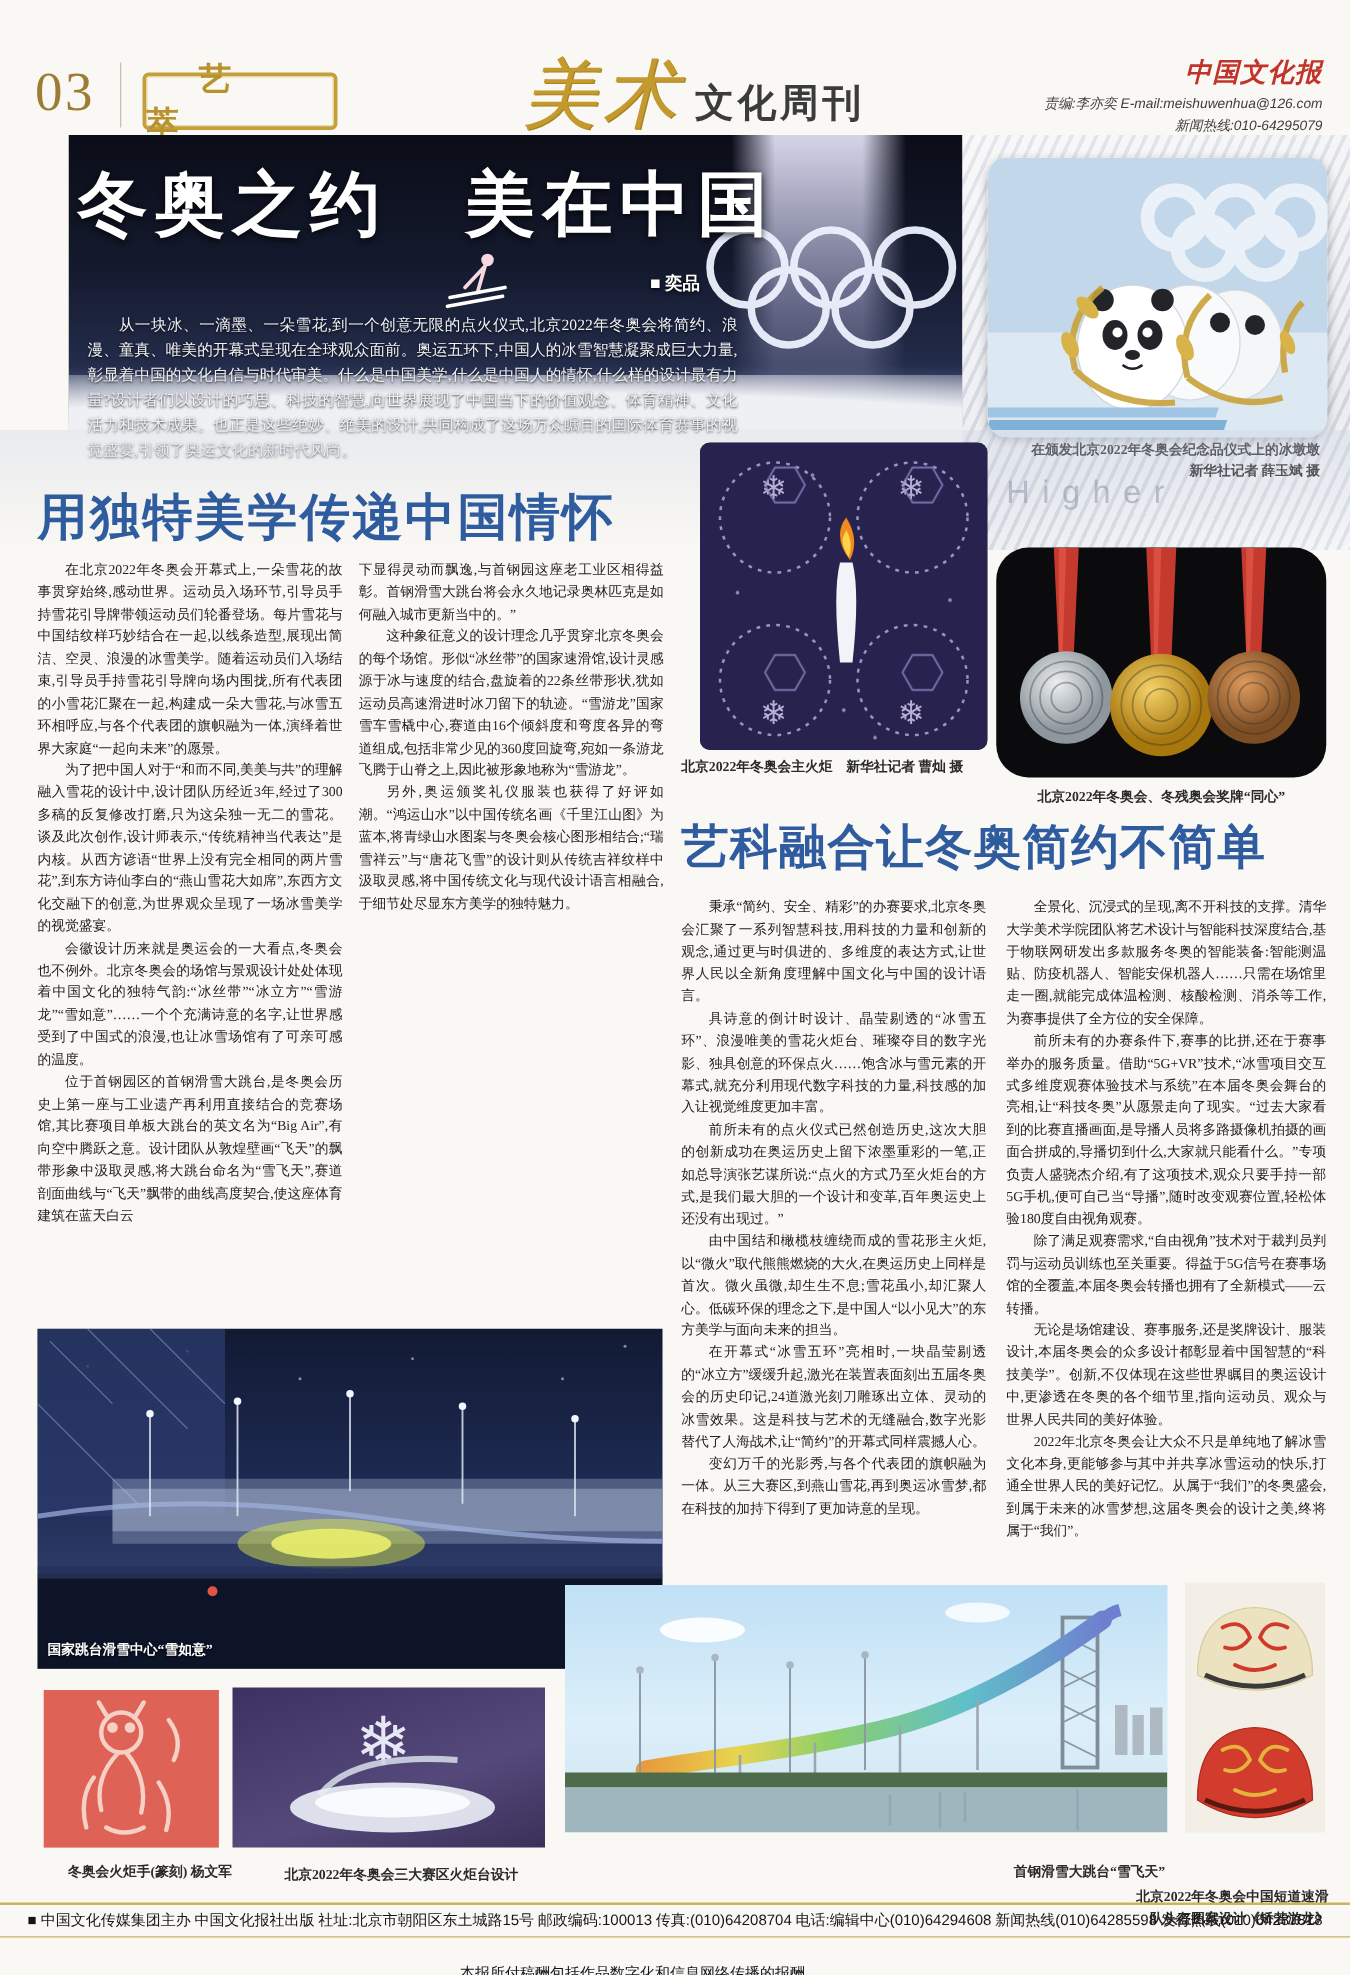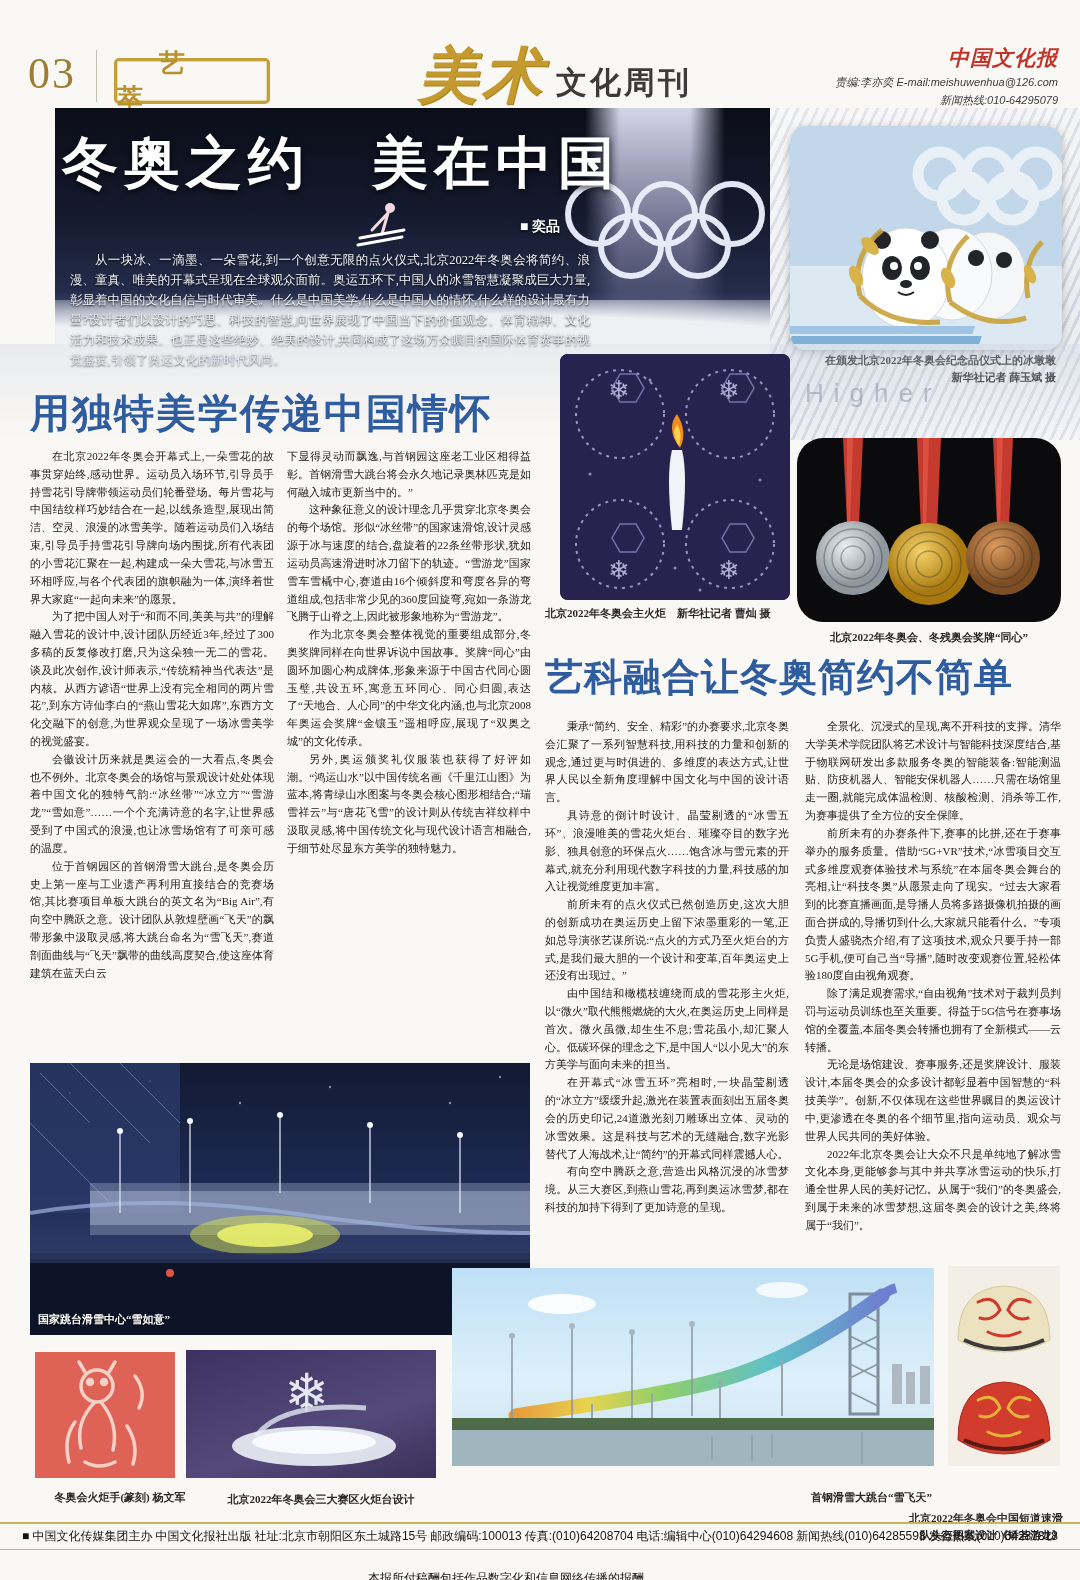--- a/index.html
+++ b/index.html
@@ -6,21 +6,21 @@
   .page{position:relative;width:1080px;height:1580px;margin:0 auto;background:#faf8f4;
         overflow:hidden;font-family:"Liberation Serif","DejaVu Serif",serif;color:#1e1e1e;}
   .abs{position:absolute;}
 
   
   .pagenum{left:28px;top:48px;font-size:44px;color:#9c7d33;font-weight:normal;letter-spacing:2px;}
   .hdr-divider{left:96px;top:50px;width:1px;height:52px;background:#c4c0b6;}
   .seal-box{left:114px;top:58px;width:150px;height:40px;border:3px solid #c49f3a;border-radius:5px;
             color:#b8922e;font-size:26px;font-weight:bold;display:flex;align-items:center;justify-content:center;
             letter-spacing:42px;text-indent:42px;box-shadow:0 0 0 1px #e8d9a8 inset;}
-  .masthead-main{left:418px;top:36px;font-size:60px;font-weight:bold;color:#c49a2f;
+  .masthead-main{left:418px;top:36px;font-size:60px;font-weight:normal;color:#c49a2f;
                  font-style:italic;letter-spacing:4px;text-shadow:1px 1px 0 #a8821f;}
   .masthead-sub{left:556px;top:62px;font-size:31px;font-weight:bold;color:#3b3b3b;letter-spacing:3px;}
   .hdr-right{right:22px;top:44px;text-align:right;font-family:"Liberation Sans",sans-serif;}
   .brand{font-size:21px;font-weight:bold;color:#c0342a;font-style:italic;letter-spacing:1px;}
   .hdr-line{font-size:11px;color:#3c3c3c;margin-top:3px;font-style:italic;}
 
   
   .hero-dark{left:55px;top:108px;width:715px;height:236px;
      background:linear-gradient(180deg,#0b0d18 0%,#141a2e 45%,#232c4a 78%,#5d6690 92%,#c9cede 100%);}
   .hero-snowright{left:770px;top:108px;width:310px;height:332px;
@@ -201,21 +201,20 @@
   <div class="abs a1-headline">用独特美学传递中国情怀</div>
   <div class="abs col a1c1">
     <p>在北京2022年冬奥会开幕式上,一朵雪花的故事贯穿始终,感动世界。运动员入场环节,引导员手持雪花引导牌带领运动员们轮番登场。每片雪花与中国结纹样巧妙结合在一起,以线条造型,展现出简洁、空灵、浪漫的冰雪美学。随着运动员们入场结束,引导员手持雪花引导牌向场内围拢,所有代表团的小雪花汇聚在一起,构建成一朵大雪花,与冰雪五环相呼应,与各个代表团的旗帜融为一体,演绎着世界大家庭“一起向未来”的愿景。</p>
     <p>为了把中国人对于“和而不同,美美与共”的理解融入雪花的设计中,设计团队历经近3年,经过了300多稿的反复修改打磨,只为这朵独一无二的雪花。谈及此次创作,设计师表示,“传统精神当代表达”是内核。从西方谚语“世界上没有完全相同的两片雪花”,到东方诗仙李白的“燕山雪花大如席”,东西方文化交融下的创意,为世界观众呈现了一场冰雪美学的视觉盛宴。</p>
     <p>会徽设计历来就是奥运会的一大看点,冬奥会也不例外。北京冬奥会的场馆与景观设计处处体现着中国文化的独特气韵:“冰丝带”“冰立方”“雪游龙”“雪如意”……一个个充满诗意的名字,让世界感受到了中国式的浪漫,也让冰雪场馆有了可亲可感的温度。</p>
     <p>位于首钢园区的首钢滑雪大跳台,是冬奥会历史上第一座与工业遗产再利用直接结合的竞赛场馆,其比赛项目单板大跳台的英文名为“Big Air”,有向空中腾跃之意。设计团队从敦煌壁画“飞天”的飘带形象中汲取灵感,将大跳台命名为“雪飞天”,赛道剖面曲线与“飞天”飘带的曲线高度契合,使这座体育建筑在蓝天白云</p>
   </div>
   <div class="abs col a1c2">
     <p style="text-indent:0;">下显得灵动而飘逸,与首钢园这座老工业区相得益彰。首钢滑雪大跳台将会永久地记录奥林匹克是如何融入城市更新当中的。”</p>
     <p>这种象征意义的设计理念几乎贯穿北京冬奥会的每个场馆。形似“冰丝带”的国家速滑馆,设计灵感源于冰与速度的结合,盘旋着的22条丝带形状,犹如运动员高速滑进时冰刀留下的轨迹。“雪游龙”国家雪车雪橇中心,赛道由16个倾斜度和弯度各异的弯道组成,包括非常少见的360度回旋弯,宛如一条游龙飞腾于山脊之上,因此被形象地称为“雪游龙”。</p>
-    <p>作为北京冬奥会整体视觉的重要组成部分,冬奥奖牌同样在向世界诉说中国故事。奖牌“同心”由圆环加圆心构成牌体,形象来源于中国古代同心圆玉璧,共设五环,寓意五环同心、同心归圆,表达了“天地合、人心同”的中华文化内涵,也与北京2008年奥运会奖牌“金镶玉”遥相呼应,展现了“双奥之城”的文化传承。</p>
     <p>另外,奥运颁奖礼仪服装也获得了好评如潮。“鸿运山水”以中国传统名画《千里江山图》为蓝本,将青绿山水图案与冬奥会核心图形相结合;“瑞雪祥云”与“唐花飞雪”的设计则从传统吉祥纹样中汲取灵感,将中国传统文化与现代设计语言相融合,于细节处尽显东方美学的独特魅力。</p>
   </div>
 
   <div class="abs torch-card">
     <svg width="230" height="246" viewBox="0 0 230 246">
       <rect width="230" height="246" fill="#27224e"></rect>
       <g fill="none" stroke="#b9b1e0" stroke-width="2" opacity="0.8">
         <circle cx="60" cy="60" r="44" stroke-dasharray="3 5"></circle>
         <circle cx="170" cy="60" r="44" stroke-dasharray="3 5"></circle>
         <circle cx="60" cy="190" r="44" stroke-dasharray="3 5"></circle>
@@ -298,21 +297,21 @@
   </div>
   <div class="abs medal-cap caption">北京2022年冬奥会、冬残奥会奖牌“同心”</div>
 
   <div class="abs a2-headline">艺科融合让冬奥简约不简单</div>
   <div class="abs col a2c1">
     <p>秉承“简约、安全、精彩”的办赛要求,北京冬奥会汇聚了一系列智慧科技,用科技的力量和创新的观念,通过更与时俱进的、多维度的表达方式,让世界人民以全新角度理解中国文化与中国的设计语言。</p>
     <p>具诗意的倒计时设计、晶莹剔透的“冰雪五环”、浪漫唯美的雪花火炬台、璀璨夺目的数字光影、独具创意的环保点火……饱含冰与雪元素的开幕式,就充分利用现代数字科技的力量,科技感的加入让视觉维度更加丰富。</p>
     <p>前所未有的点火仪式已然创造历史,这次大胆的创新成功在奥运历史上留下浓墨重彩的一笔,正如总导演张艺谋所说:“点火的方式乃至火炬台的方式,是我们最大胆的一个设计和变革,百年奥运史上还没有出现过。”</p>
     <p>由中国结和橄榄枝缠绕而成的雪花形主火炬,以“微火”取代熊熊燃烧的大火,在奥运历史上同样是首次。微火虽微,却生生不息;雪花虽小,却汇聚人心。低碳环保的理念之下,是中国人“以小见大”的东方美学与面向未来的担当。</p>
     <p>在开幕式“冰雪五环”亮相时,一块晶莹剔透的“冰立方”缓缓升起,激光在装置表面刻出五届冬奥会的历史印记,24道激光刻刀雕琢出立体、灵动的冰雪效果。这是科技与艺术的无缝融合,数字光影替代了人海战术,让“简约”的开幕式同样震撼人心。</p>
-    <p>有向空中腾跃之意,营造出风格沉浸的冰雪梦境。从三大赛区,到燕山雪花,再到奥运冰雪梦,都在科技的加持下得到了更加诗意的呈现。</p>
+    <p>变幻万千的光影秀,与各个代表团的旗帜融为一体。从三大赛区,到燕山雪花,再到奥运冰雪梦,都在科技的加持下得到了更加诗意的呈现。</p>
   </div>
   <div class="abs col a2c2">
     <p>全景化、沉浸式的呈现,离不开科技的支撑。清华大学美术学院团队将艺术设计与智能科技深度结合,基于物联网研发出多款服务冬奥的智能装备:智能测温贴、防疫机器人、智能安保机器人……只需在场馆里走一圈,就能完成体温检测、核酸检测、消杀等工作,为赛事提供了全方位的安全保障。</p>
     <p>前所未有的办赛条件下,赛事的比拼,还在于赛事举办的服务质量。借助“5G+VR”技术,“冰雪项目交互式多维度观赛体验技术与系统”在本届冬奥会舞台的亮相,让“科技冬奥”从愿景走向了现实。“过去大家看到的比赛直播画面,是导播人员将多路摄像机拍摄的画面合拼成的,导播切到什么,大家就只能看什么。”专项负责人盛骁杰介绍,有了这项技术,观众只要手持一部5G手机,便可自己当“导播”,随时改变观赛位置,轻松体验180度自由视角观赛。</p>
     <p>除了满足观赛需求,“自由视角”技术对于裁判员判罚与运动员训练也至关重要。得益于5G信号在赛事场馆的全覆盖,本届冬奥会转播也拥有了全新模式——云转播。</p>
     <p>无论是场馆建设、赛事服务,还是奖牌设计、服装设计,本届冬奥会的众多设计都彰显着中国智慧的“科技美学”。创新,不仅体现在这些世界瞩目的奥运设计中,更渗透在冬奥的各个细节里,指向运动员、观众与世界人民共同的美好体验。</p>
     <p>2022年北京冬奥会让大众不只是单纯地了解冰雪文化本身,更能够参与其中并共享冰雪运动的快乐,打通全世界人民的美好记忆。从属于“我们”的冬奥盛会,到属于未来的冰雪梦想,这届冬奥会的设计之美,终将属于“我们”。</p>
   </div>
 
   <div class="abs night-photo">

